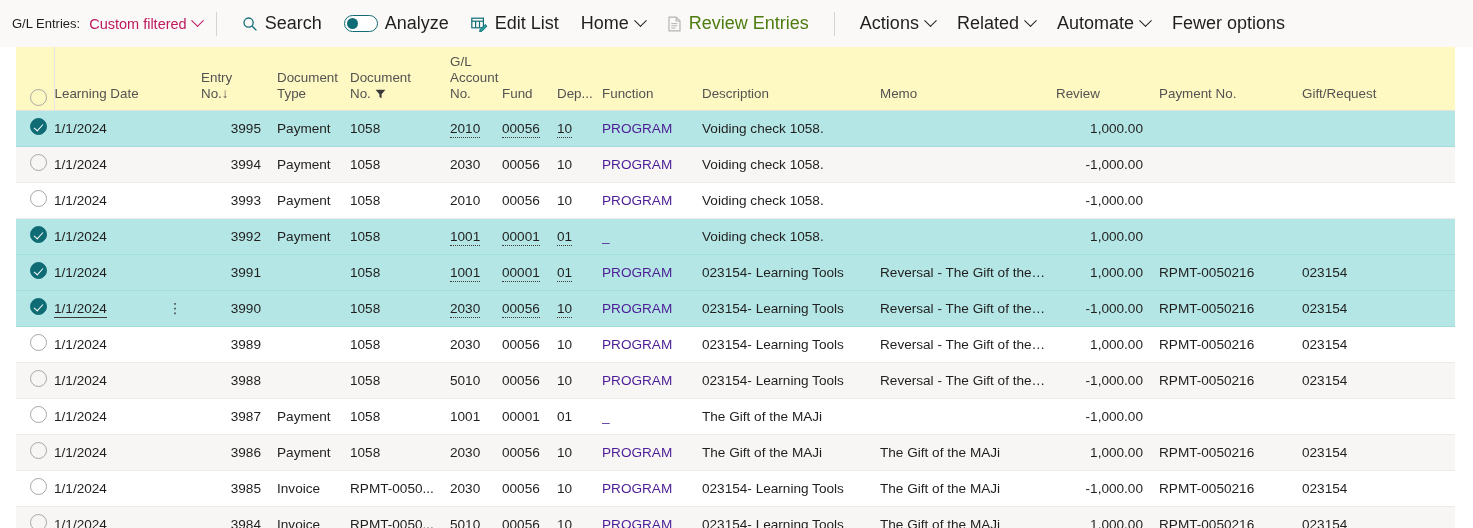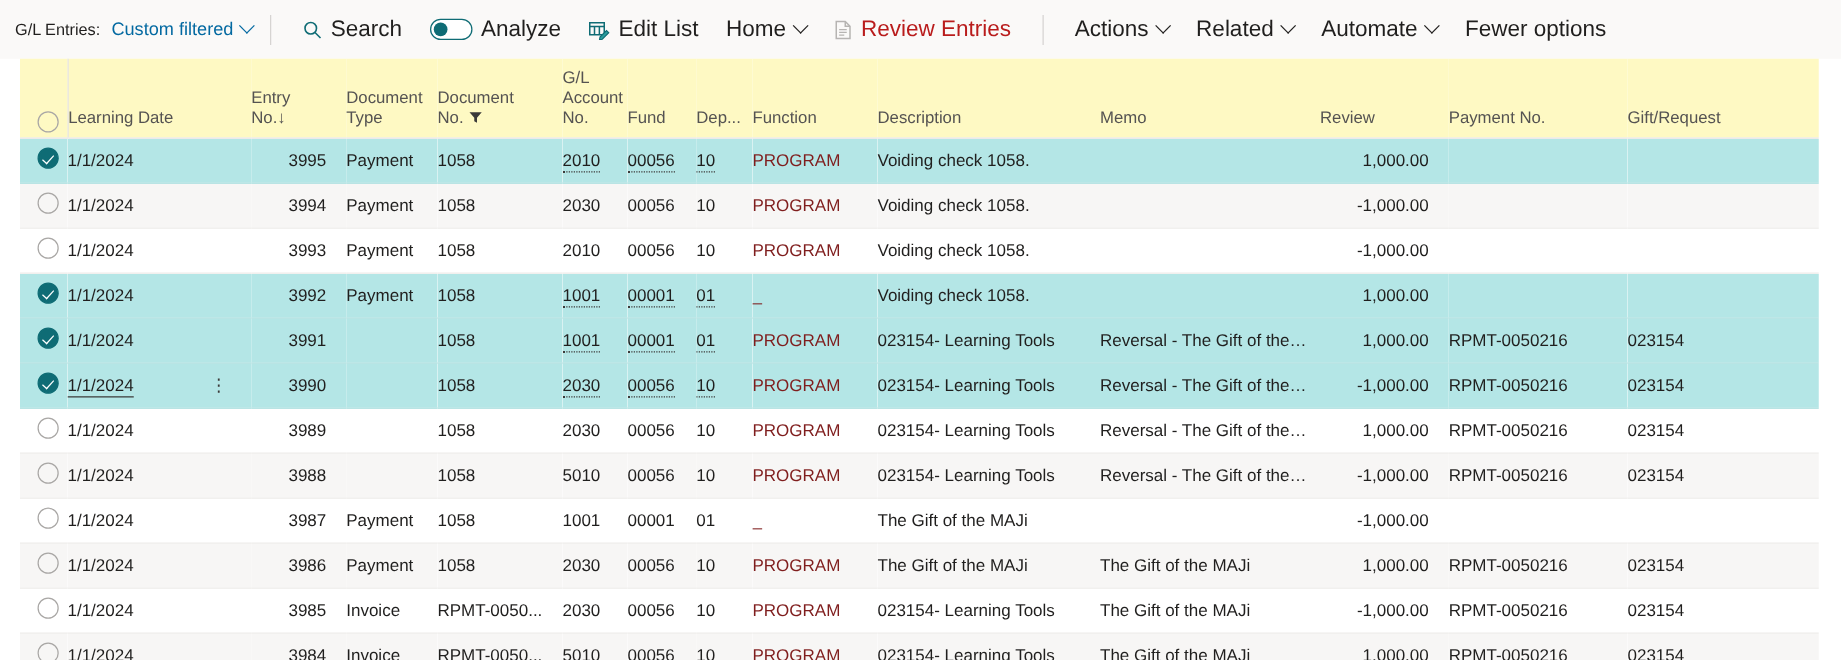--- a/index.html
+++ b/index.html
@@ -24,21 +24,21 @@
     font-size: 14.5px;
     color: #201f1e;
     white-space: nowrap;
   }
   .cmd-label {
     color: #201f1e;
     font-size: 13px;
     margin-right: 9px;
   }
   .cmd-filterlink {
-    color: #0369a1;
+    color: #be185d;
     font-size: 14.5px;
     display: inline-flex;
     align-items: center;
     gap: 6px;
     cursor: pointer;
   }
   .chev {
     display: inline-block;
     width: 9px;
     height: 9px;
@@ -55,21 +55,21 @@
   .cmd-item {
     display: inline-flex;
     align-items: center;
     gap: 7px;
     padding: 4px 9px;
     margin: 0 2px;
     color: #201f1e;
     cursor: pointer;
     border-radius: 2px;
   }
-  .cmd-item.disabled { color: #b91c1c; cursor: default; }
+  .cmd-item.disabled { color: #4d7c0f; cursor: default; }
   .cmd-item .cap { font-size: 18px; }
 
   .ico { display: inline-flex; align-items: center; justify-content: center; }
 
   
   .toggle {
     width: 34px; height: 17px;
     border-radius: 9px;
     border: 1.4px solid #0f6c75;
     background: #ffffff;
@@ -121,21 +121,21 @@
     vertical-align: middle;
     white-space: nowrap;
     overflow: hidden;
     text-overflow: ellipsis;
   }
   tbody td.num { text-align: right; padding-right: 16px; }
   tbody tr.alt { background: #f7f6f5; }
   tbody tr.sel, tbody tr.sel.alt { background: #b4e6e6; }
   tbody tr.sel td { border-bottom-color: #a2dcdc; }
 
-  .teal { color: #7f1d1d; }
+  .teal { color: #4c1d95; }
   .dotted { border-bottom: 1px dotted #3b3a39; padding-bottom: 1px; }
   .solidu { border-bottom: 1px solid #3b3a39; padding-bottom: 1px; }
 
   
   .selcell { width: 38px; padding: 0 0 0 14px; }
   .bubble {
     width: 17px; height: 17px;
     border-radius: 50%;
     border: 1.3px solid #a9a7a5;
     background: transparent;

